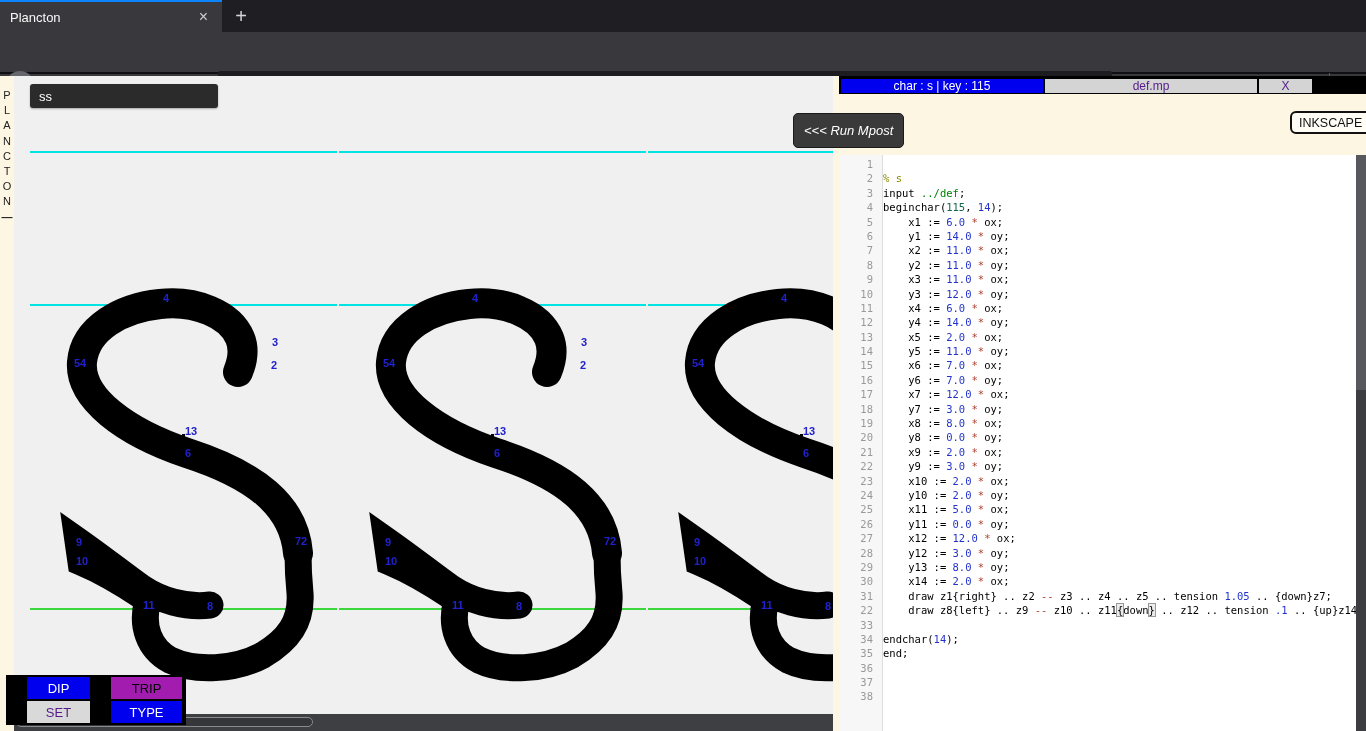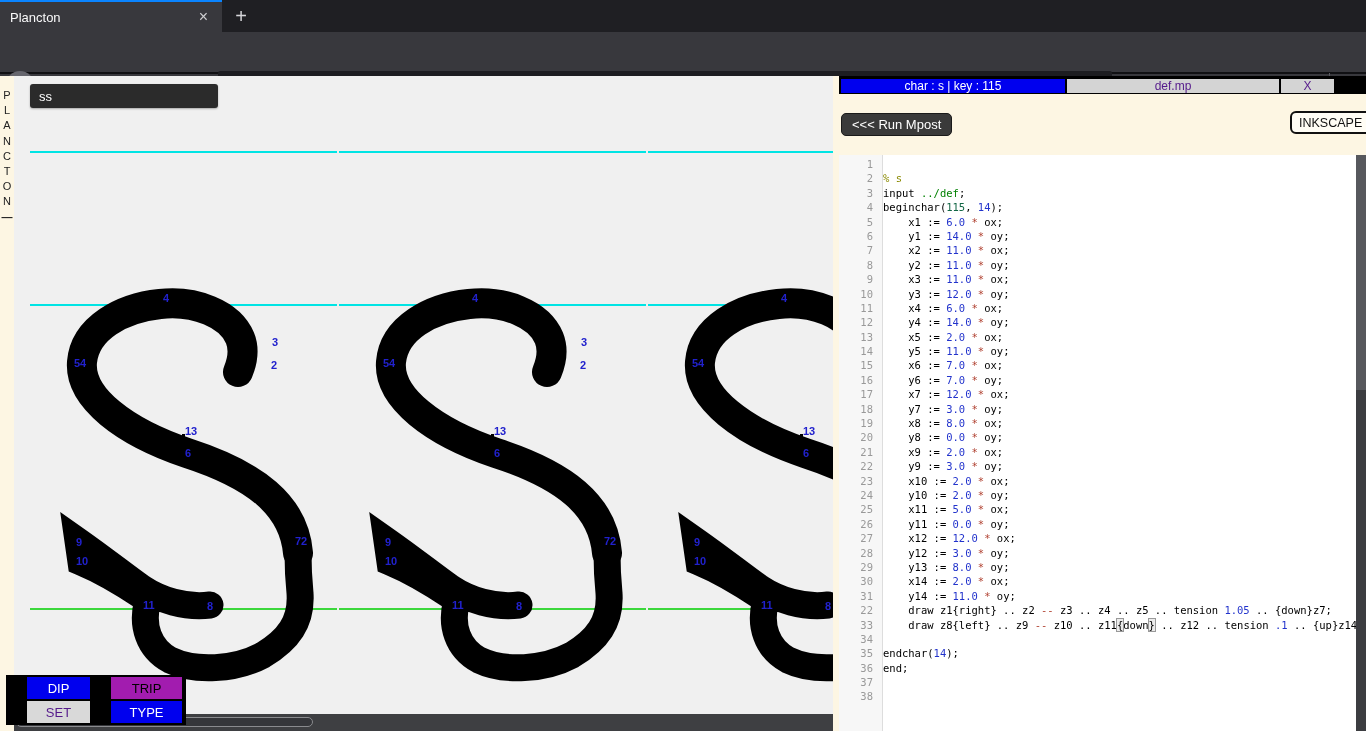--- a/index.html
+++ b/index.html
@@ -68,23 +68,23 @@
   .tool.blue { background:#0000ee; color:#fff; }
   .tool.gray { background:#a21caf; color:#000; }
   .tool.gray-purple { background:#d9d9d9; color:#551a8b; }
   
   #ptabs { position:absolute; left:839px; top:0; width:527px; height:18px; background:#000;
     display:flex; padding:2px 2px 2px 2px; gap:2px; border-top:1px solid #000; }
   .ptab { height:14px; display:flex; align-items:center; justify-content:center; font-size:12px; }
   .ptab.active { background:#0000ee; color:#fff; }
   .ptab.normal { background:#d4d4d4; color:#551a8b; }
   #run-btn {
-    position:absolute; left:841px; top:37px; height:23px; padding:0 10px; background:#3a3a3a;
+    position:absolute; left:793px; top:37px; height:35px; padding:0 10px; background:#3a3a3a;
     color:#fff; font-size:13px; border:1px solid #1a1a1a; border-radius:5px;
-    display:flex; align-items:center; font-family:"Liberation Sans",sans-serif;
+    display:flex; align-items:center; font-family:"Liberation Sans",sans-serif;font-style:italic;
   }
   #inkscape-btn {
     position:absolute; left:1290px; top:35px; height:23px; padding:0 7px; background:#fffdf5;
     color:#111; font-size:12.5px; border:2px solid #111; border-radius:6px;
     display:flex; align-items:center;
   }
   
   #editor { position:absolute; left:839px; top:79px; width:517px; height:576px; display:flex;
     font-family:"DejaVu Sans Mono", monospace; font-size:10.5px; background:#fff; overflow:hidden; }
   #gutter { width:44px; background:#f7f7f7; border-right:1px solid #ddd; text-align:right;
@@ -268,21 +268,21 @@
     </div>
 
     <div id="tools">
         <div class="tool blue">DIP</div>
         <div class="tool gray">TRIP</div>
         <div class="tool gray-purple">SET</div>
         <div class="tool blue">TYPE</div>
       </div>
 
     <div id="ptabs">
-        <div class="ptab active" style="width: 224px;">char : s | key : 115</div>
+        <div class="ptab active" style="width: 202px;">char : s | key : 115</div>
         <div class="ptab normal" style="width: 212px;">def.mp</div>
         <div class="ptab normal" style="width: 53px;">X</div>
       </div>
     <div id="run-btn">&lt;&lt;&lt; Run Mpost</div>
     <div id="inkscape-btn">INKSCAPE</div>
 
     <div id="editor">
       <div id="gutter">
           <div>1</div>
           <div>2</div>
@@ -347,21 +347,20 @@
           <div class="cl"><span>    x9 := </span><span class="b">2.0</span><span> </span><span class="o">*</span><span> ox;</span></div>
           <div class="cl"><span>    y9 := </span><span class="b">3.0</span><span> </span><span class="o">*</span><span> oy;</span></div>
           <div class="cl"><span>    x10 := </span><span class="b">2.0</span><span> </span><span class="o">*</span><span> ox;</span></div>
           <div class="cl"><span>    y10 := </span><span class="b">2.0</span><span> </span><span class="o">*</span><span> oy;</span></div>
           <div class="cl"><span>    x11 := </span><span class="b">5.0</span><span> </span><span class="o">*</span><span> ox;</span></div>
           <div class="cl"><span>    y11 := </span><span class="b">0.0</span><span> </span><span class="o">*</span><span> oy;</span></div>
           <div class="cl"><span>    x12 := </span><span class="b">12.0</span><span> </span><span class="o">*</span><span> ox;</span></div>
           <div class="cl"><span>    y12 := </span><span class="b">3.0</span><span> </span><span class="o">*</span><span> oy;</span></div>
           <div class="cl"><span>    y13 := </span><span class="b">8.0</span><span> </span><span class="o">*</span><span> oy;</span></div>
           <div class="cl"><span>    x14 := </span><span class="b">2.0</span><span> </span><span class="o">*</span><span> ox;</span></div>
-          <div class="cl"><span>    y14 := </span><span class="b">11.0</span><span> </span><span class="o">*</span><span> oy;</span></div>
           <div class="cl"><span>    draw z1{right} .. z2 </span><span class="o">--</span><span> z3 .. z4 .. z5 .. tension </span><span class="b">1.05</span><span> .. {down}z7;</span></div>
           <div class="cl"><span>    draw z8{left} .. z9 </span><span class="o">--</span><span> z10 .. z11</span><span class="bm">{</span><span>down</span><span class="bm">}</span><span class="cursor"></span><span> .. z12 .. tension </span><span class="b">.1</span><span> .. {up}z14;</span></div>
           <div class="cl">&nbsp;</div>
           <div class="cl"><span>endchar(</span><span class="b">14</span><span>);</span></div>
           <div class="cl"><span>end;</span></div>
           <div class="cl">&nbsp;</div>
         </div>
     </div>
     <div id="vscroll">
       <div class="thumb"></div>

